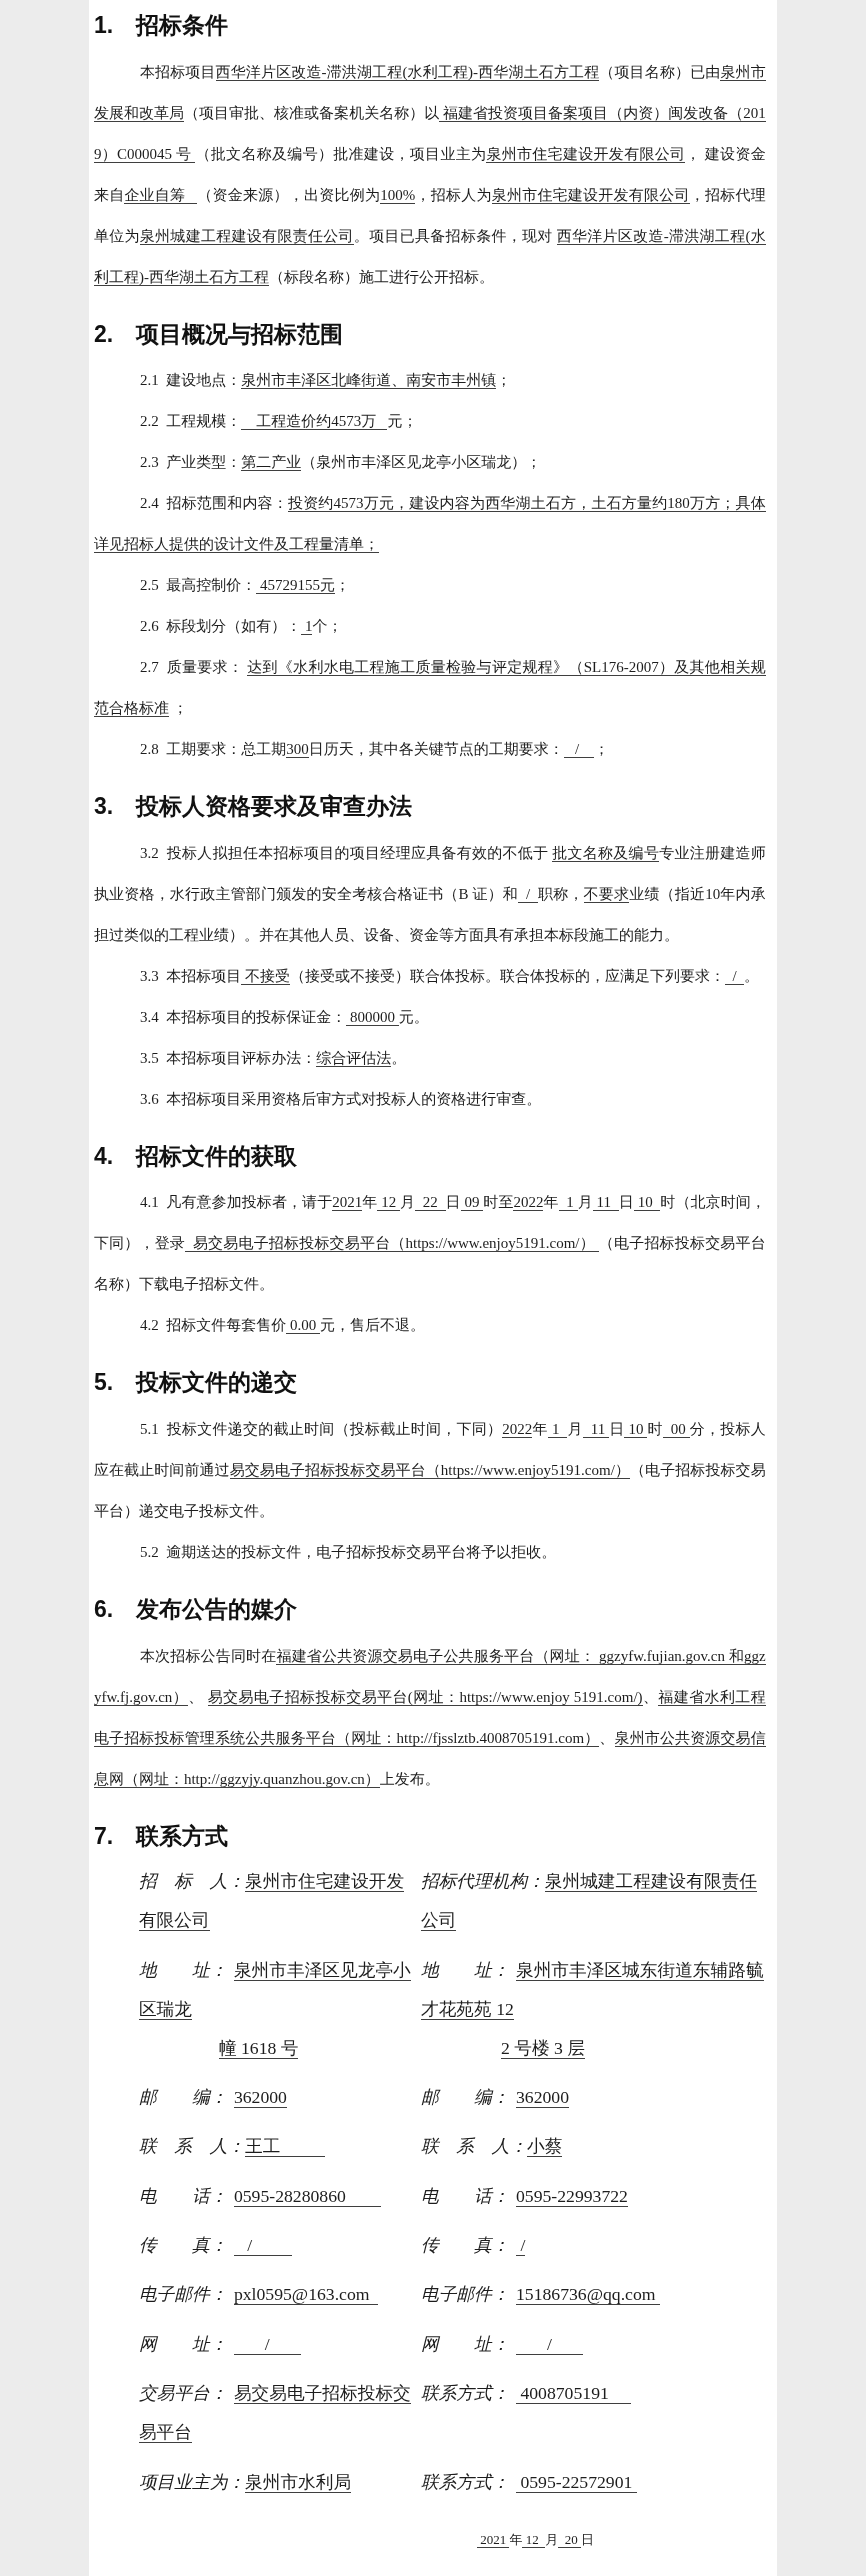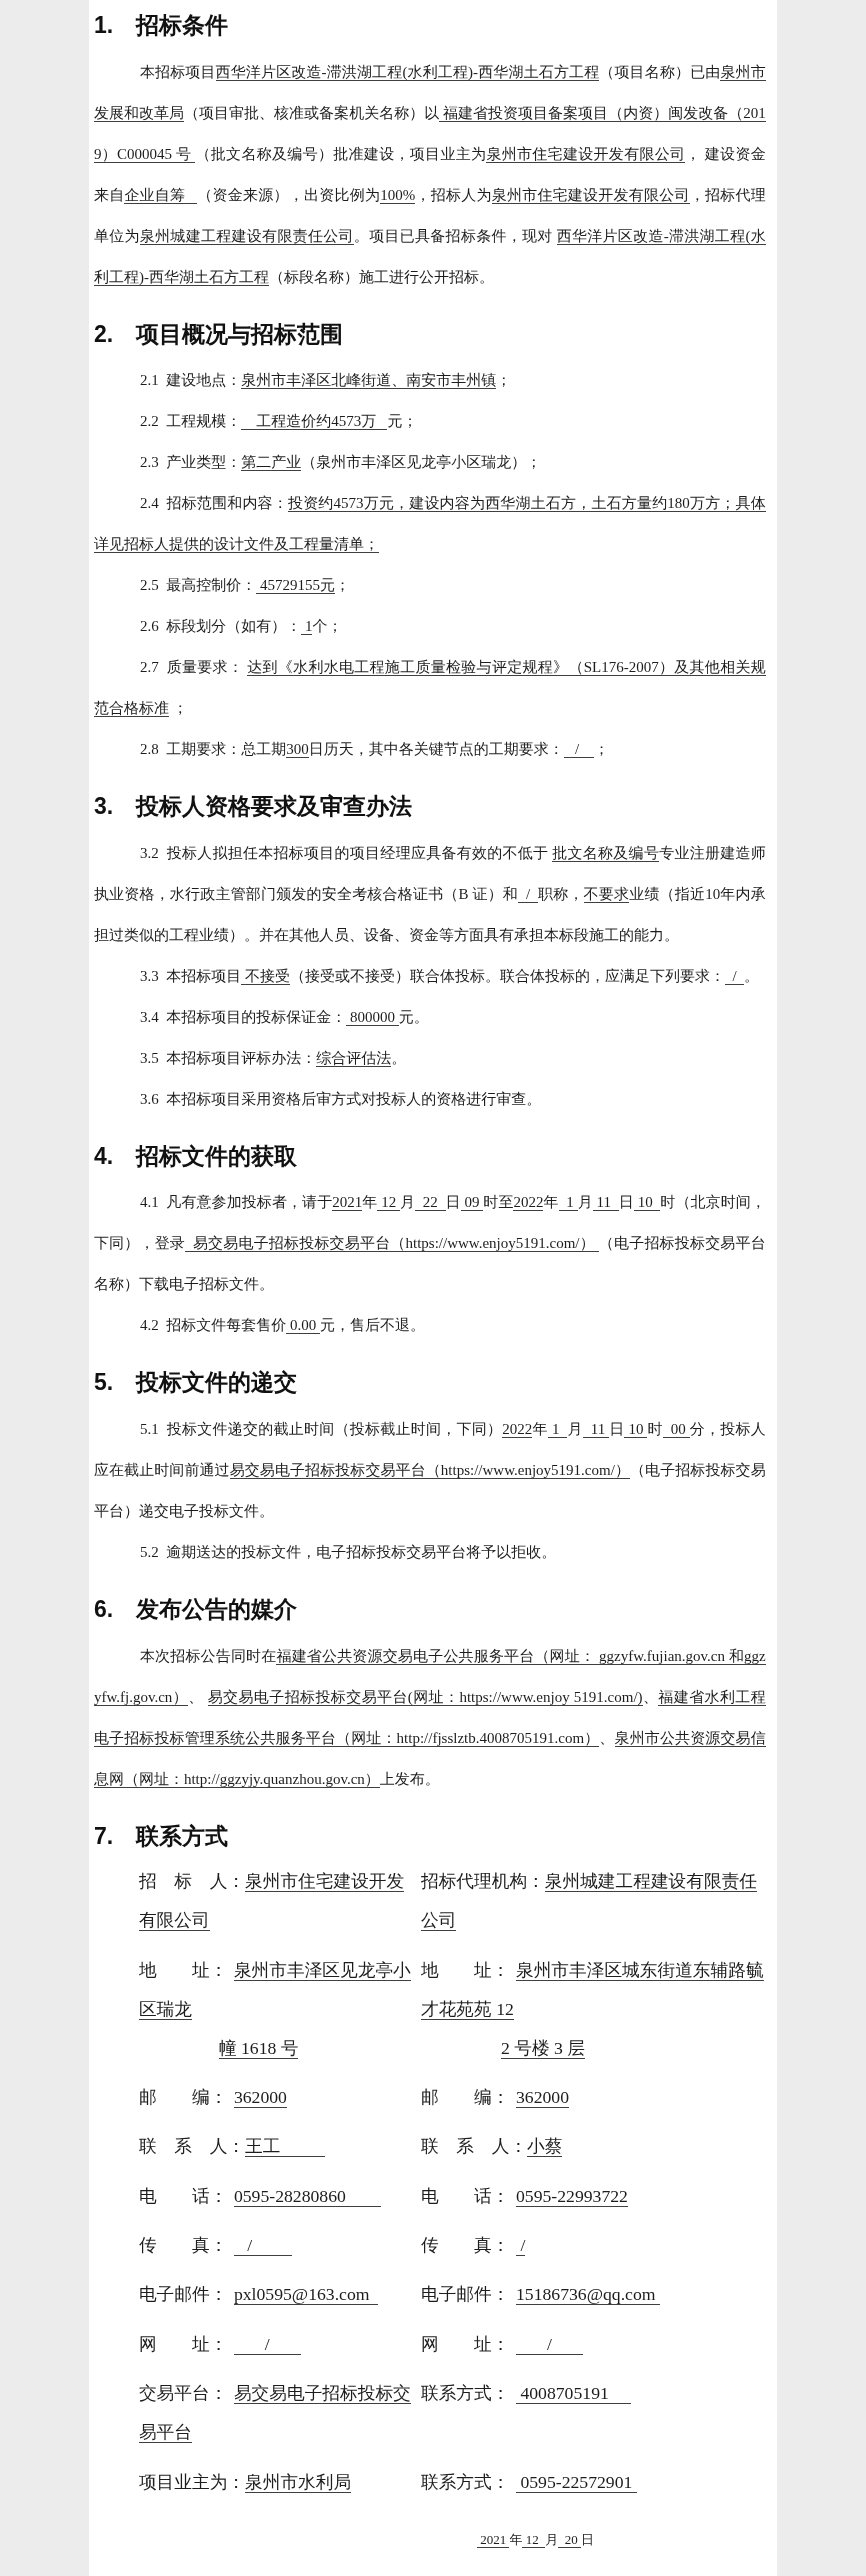--- a/index.html
+++ b/index.html
@@ -52,21 +52,21 @@
   }
   .crow{
     display:flex;
     font-size:17.7px;
     line-height:39px;
     margin-bottom:10.4px;
   }
   .ccell{box-sizing:border-box;}
   .ccell.l{flex:0 0 45%;padding-right:8px;}
   .ccell.r{flex:1;}
-  .clabel{display:inline-block;min-width:95px;}
+  .clabel{display:inline-block;min-width:95px;font-style:italic;}
   .addr2{padding-left:80px;}
   .date-line{
     font-size:13px;
     line-height:41px;
     margin-top:17.7px;
     padding-left:383px;
   }
 </style>
 </head>
 <body>

